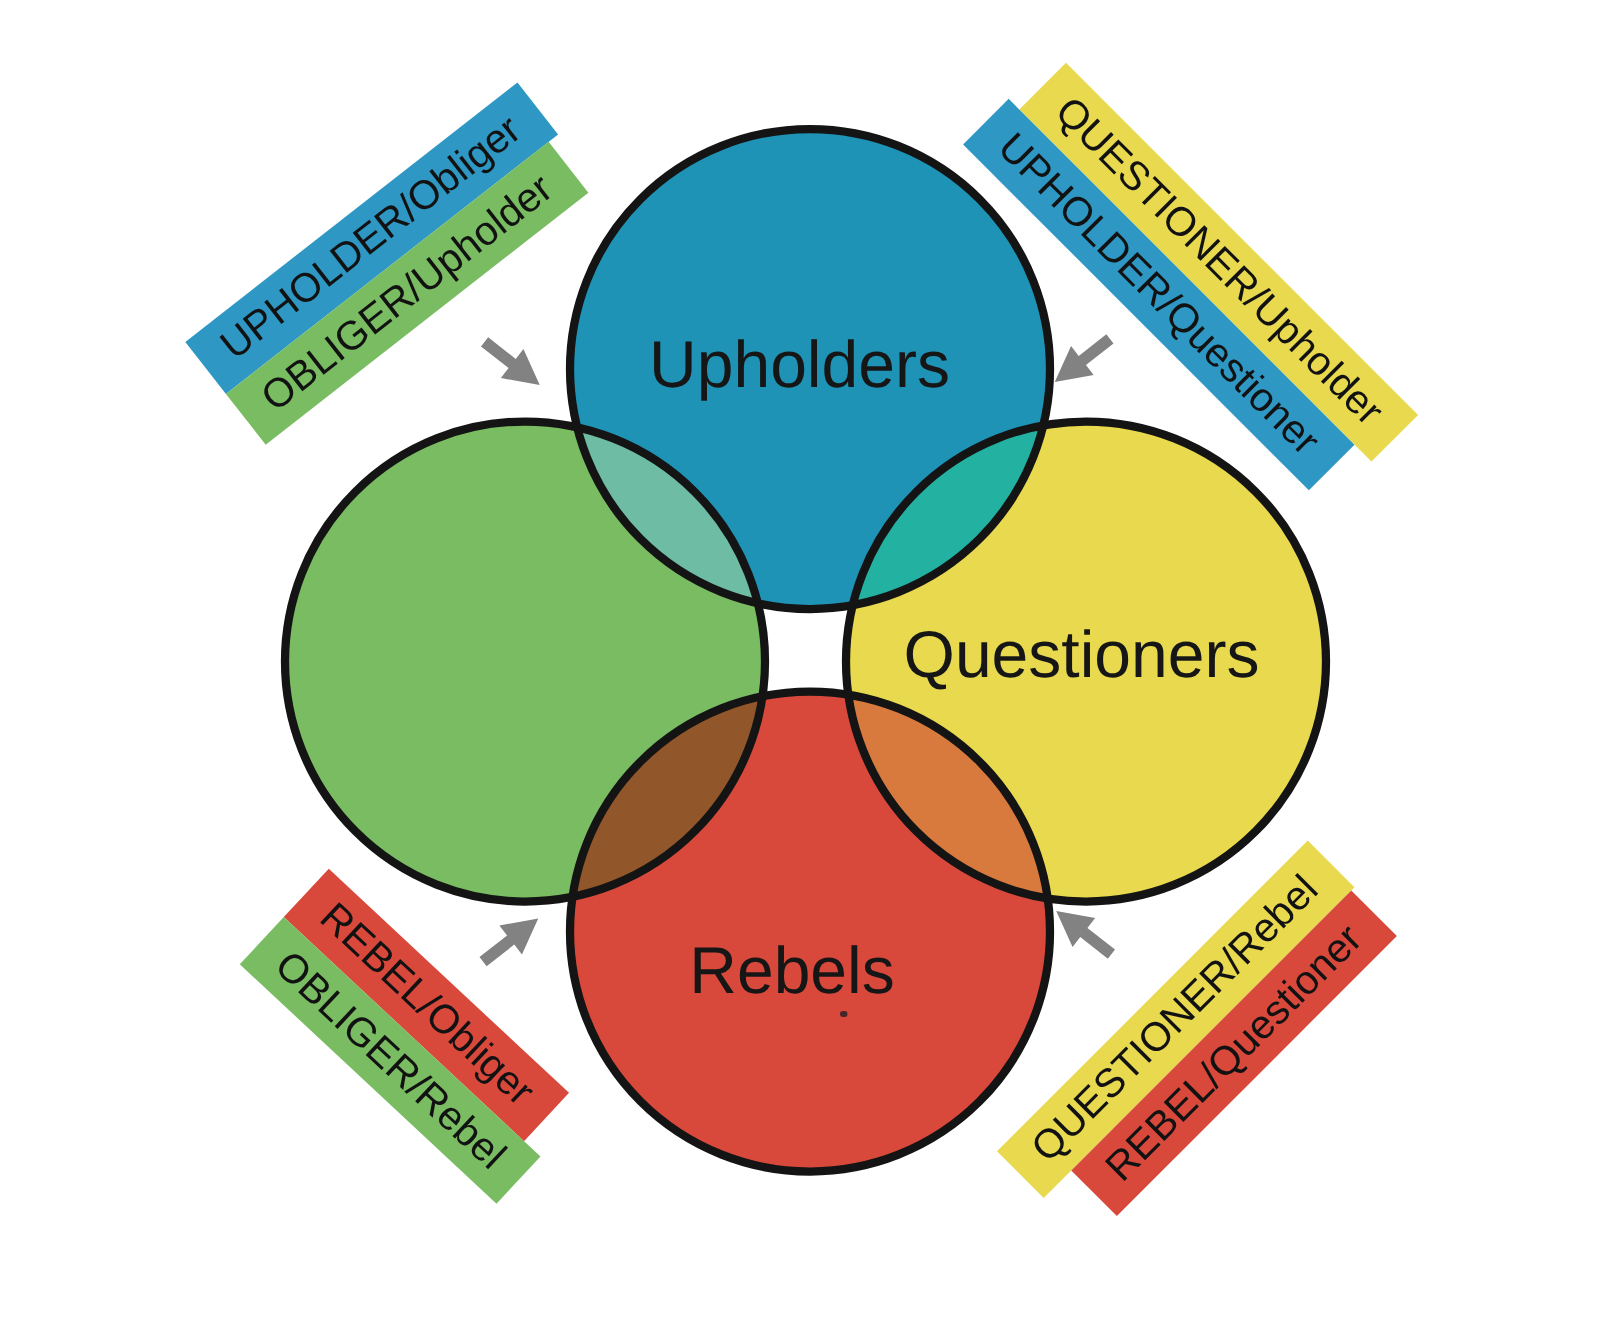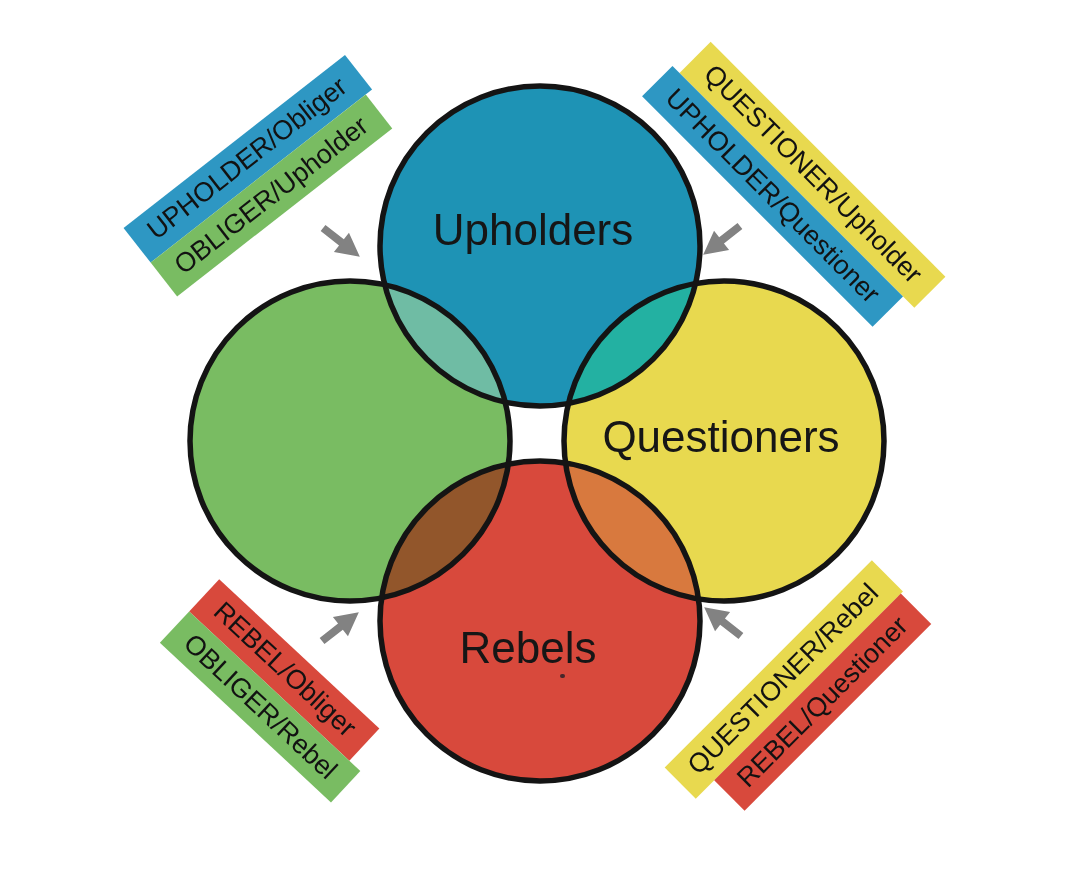--- a/index.html
+++ b/index.html
@@ -29,21 +29,21 @@
   
   .circle-label {
     position: absolute;
     transform: translate(-50%, -50%);
     font-size: 44px;
     font-weight: 500;
     color: #161616;
     letter-spacing: 0px;
     white-space: nowrap;
   }
-  .lbl-upholders   { left: 533px; top: 230px; }
+  .lbl-upholders   { left: 533px; top: 244px; }
   .lbl-obligers    { left: 341px; top: 437px; }
   .lbl-questioners { left: 721px; top: 437px; }
   .lbl-rebels      { left: 528px; top: 648px; }
   
   .label-pair {
     position: absolute;
     display: flex;
     flex-direction: column;
     align-items: flex-start;
   }

